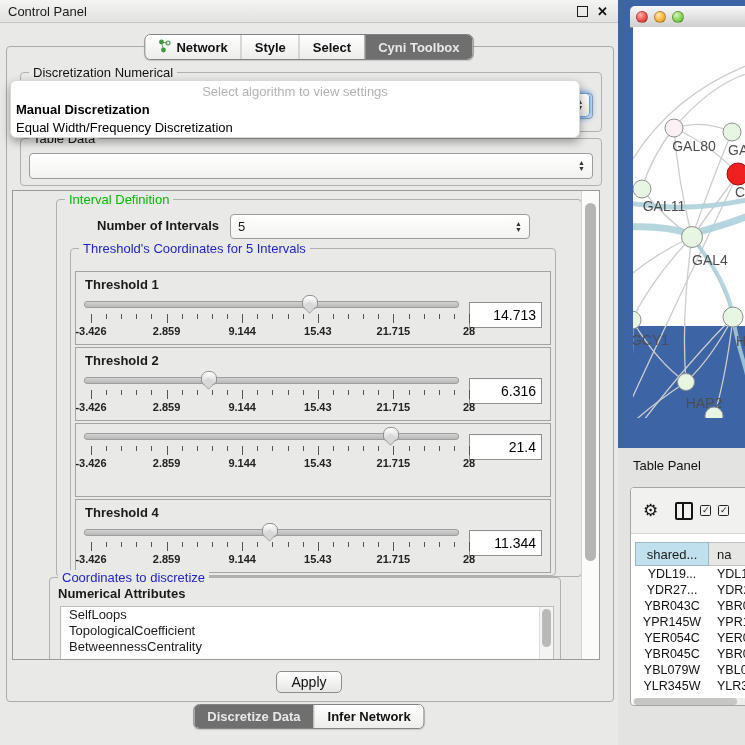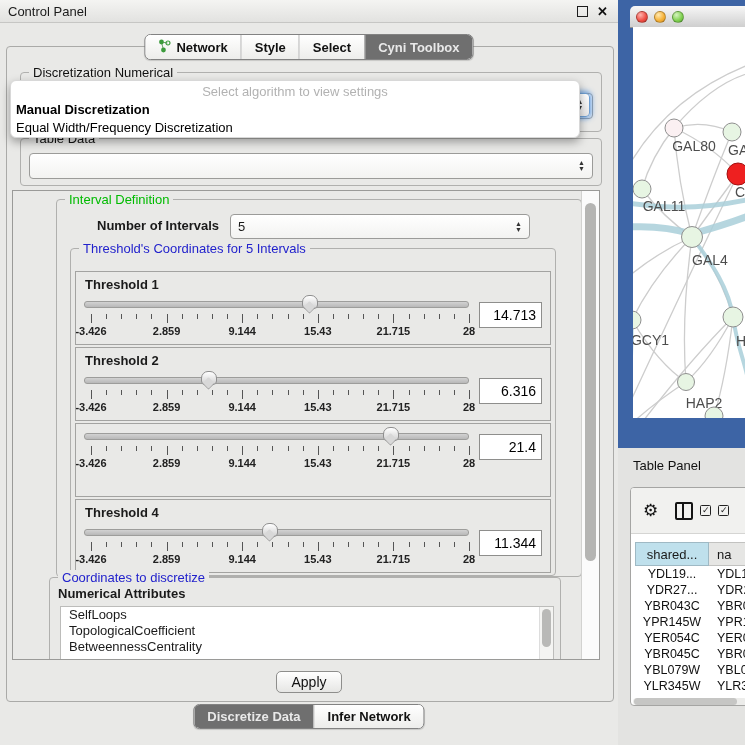--- a/index.html
+++ b/index.html
@@ -81,21 +81,21 @@
   .th-thumb::after{content:"";position:absolute;left:2px;bottom:-4px;width:8px;height:8px;
     background:#d8d8d8;border-right:1px solid #8f8f8f;border-bottom:1px solid #8f8f8f;
     transform:rotate(45deg);border-radius:1px;}
   .tick{position:absolute;top:20px;width:1px;background:#555;}
   .tick.minor{height:5px;}
   .tick.major{height:9px;}
   .tick-label{position:absolute;top:31px;width:70px;text-align:center;font-size:11px;
     font-weight:bold;color:#222;}
   .th-value{width:56px;height:24px;margin-top:8px;border:1px solid #8e8e8c;background:#fff;
     font-family:"Liberation Sans",sans-serif;font-size:14px;text-align:right;
-    padding:0 5px 0 0;box-sizing:content-box;}
+    padding:0 5px 0 10px;box-sizing:content-box;}
 
   
   .attr-label{position:absolute;left:8px;top:8px;font-size:13px;font-weight:bold;}
   .attr-list{position:absolute;left:10px;top:28px;width:492px;height:120px;background:#fff;
     border:1px solid #bcbcba;overflow:hidden;}
   .attr-item{font-size:13px;height:16px;line-height:16px;padding-left:8px;}
   .list-vtrack{position:absolute;right:0;top:0;bottom:0;width:13px;background:#f4f4f2;
     border-left:1px solid #ddd;}
   .list-vthumb{position:absolute;left:2px;top:2px;width:9px;height:38px;background:#b9b9b7;
     border-radius:5px;}
@@ -107,21 +107,21 @@
   
   .net-window{position:absolute;left:618px;top:0;width:127px;height:448px;background:#3d64a5;}
   .net-titlebar{position:absolute;left:12px;top:6px;right:0;height:21px;
     background:linear-gradient(#f7f7f7,#cfcfcf);border-bottom:1px solid #919191;
     border-radius:5px 0 0 0;display:flex;align-items:center;}
   .traffic{width:12px;height:12px;border-radius:50%;margin-left:6px;
     border:1px solid rgba(0,0,0,.25);box-sizing:border-box;}
   .tl-red{background:radial-gradient(circle at 35% 30%, #ffb3ad, #ee4c42 60%, #c33a30);}
   .tl-yellow{background:radial-gradient(circle at 35% 30%, #ffe9b0, #f5af34 60%, #d2912a);}
   .tl-green{background:radial-gradient(circle at 35% 30%, #d6f3c0, #7ed04e 60%, #5da83a);}
-  .net-canvas{position:absolute;left:15px;top:27px;width:112px;height:391px;background:#fff;}
+  .net-canvas{position:absolute;left:15px;top:27px;width:112px;height:299px;background:#fff;}
   .net-canvas svg{display:block;}
 
   
   .tp-area{position:absolute;left:618px;top:448px;width:127px;height:297px;background:#e3e3e1;}
   .tp-bar{position:absolute;left:0;top:0;width:100%;height:34px;display:flex;align-items:center;}
   .tp-bar-title{margin-left:15px;font-size:13px;color:#111;}
   .tp-panel{position:absolute;left:12px;top:39px;width:120px;height:219px;background:#fff;
     border:1px solid #a5a5a3;border-radius:4px 0 0 4px;overflow:hidden;box-sizing:border-box;}
   .tp-toolbar{position:absolute;left:0;top:0;width:100%;height:45px;background:#f1f1ef;
     border-bottom:1px solid #d5d5d3;display:flex;align-items:center;}

